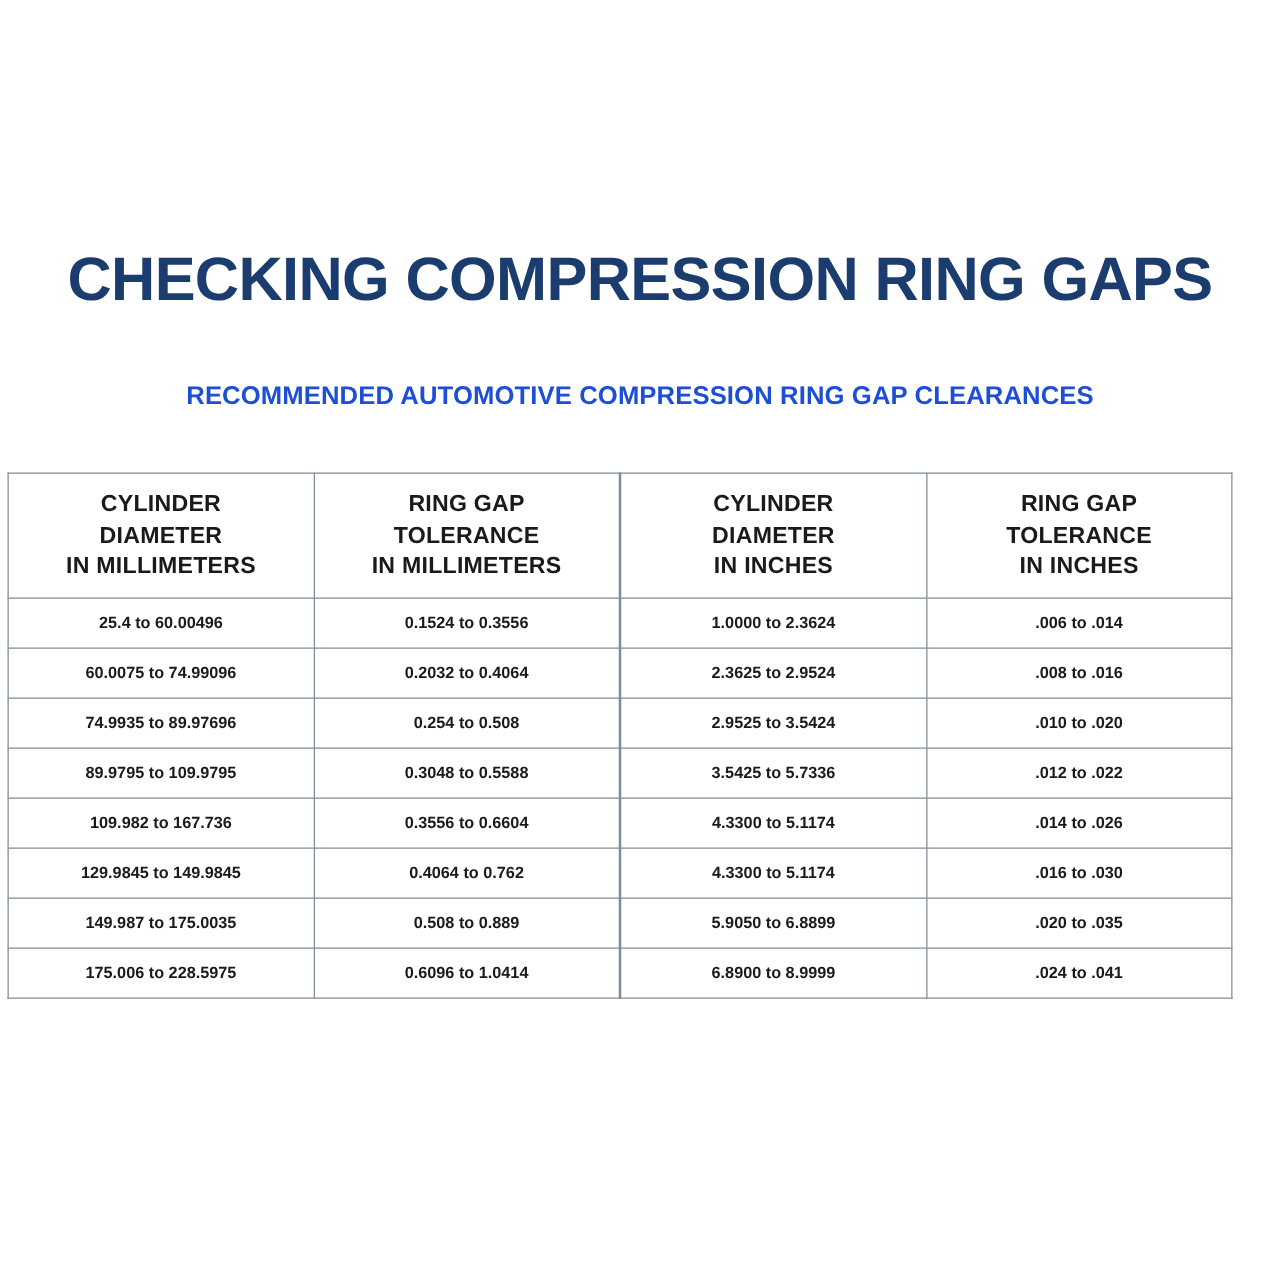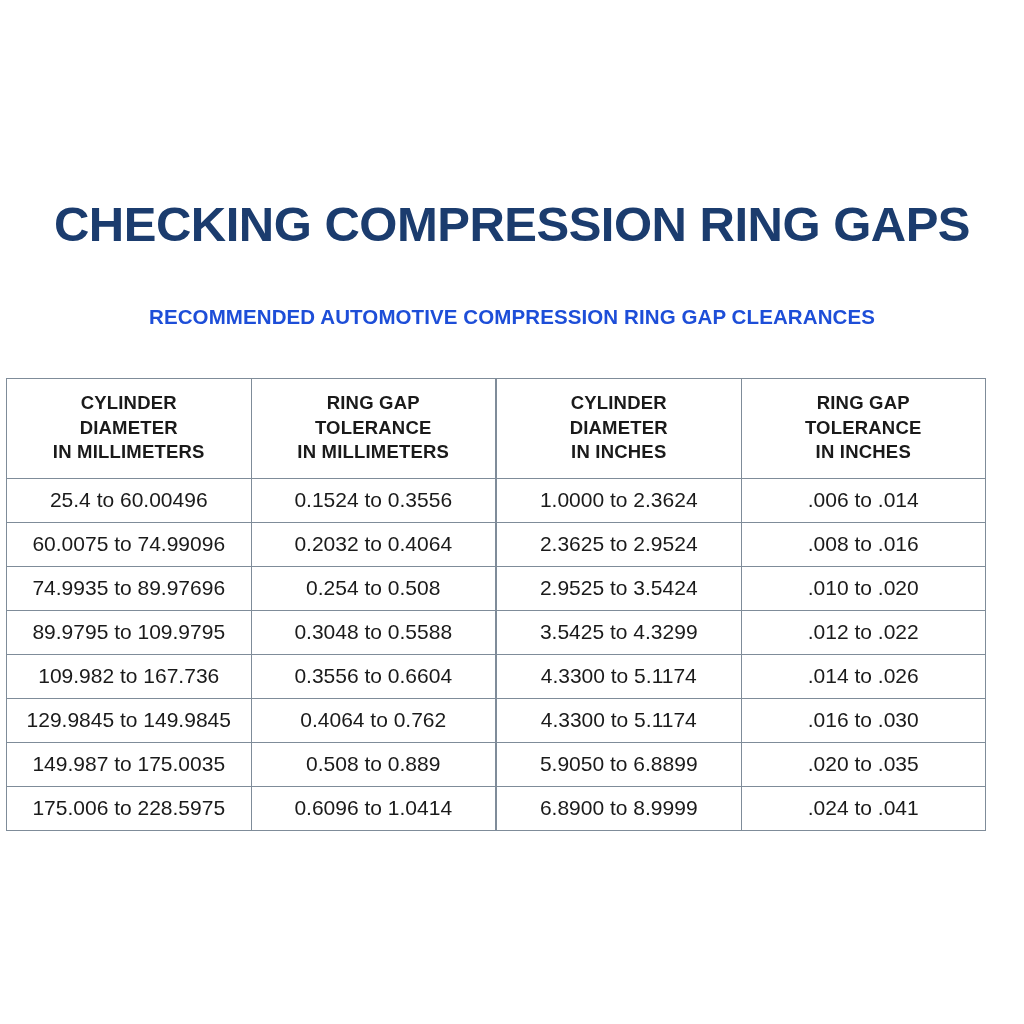--- a/index.html
+++ b/index.html
@@ -65,22 +65,22 @@
   }
   table.gaps th {
     font-size: 18.5px;
     font-weight: bold;
     line-height: 1.33;
     padding: 12px 4px 13px 4px;
     vertical-align: middle;
     letter-spacing: 0.2px;
   }
   table.gaps td {
-    font-size: 21px;
-    font-weight: normal;
+    font-size: 13px;
+    font-weight: bold;
     padding: 9px 4px 10px 4px;
     height: 20px;
   }
   table.gaps col.c1 { width: 50%; }
   table.gaps col.c2 { width: 50%; }
   .hdr-line { display: block; }
 </style>
 </head>
 <body>
 
@@ -172,21 +172,21 @@
         </tr>
         <tr>
           <td>2.3625 to 2.9524</td>
           <td>.008 to .016</td>
         </tr>
         <tr>
           <td>2.9525 to 3.5424</td>
           <td>.010 to .020</td>
         </tr>
         <tr>
-          <td>3.5425 to 4.3299</td>
+          <td>3.5425 to 5.7336</td>
           <td>.012 to .022</td>
         </tr>
         <tr>
           <td>4.3300 to 5.1174</td>
           <td>.014 to .026</td>
         </tr>
         <tr>
           <td>4.3300 to 5.1174</td>
           <td>.016 to .030</td>
         </tr>

